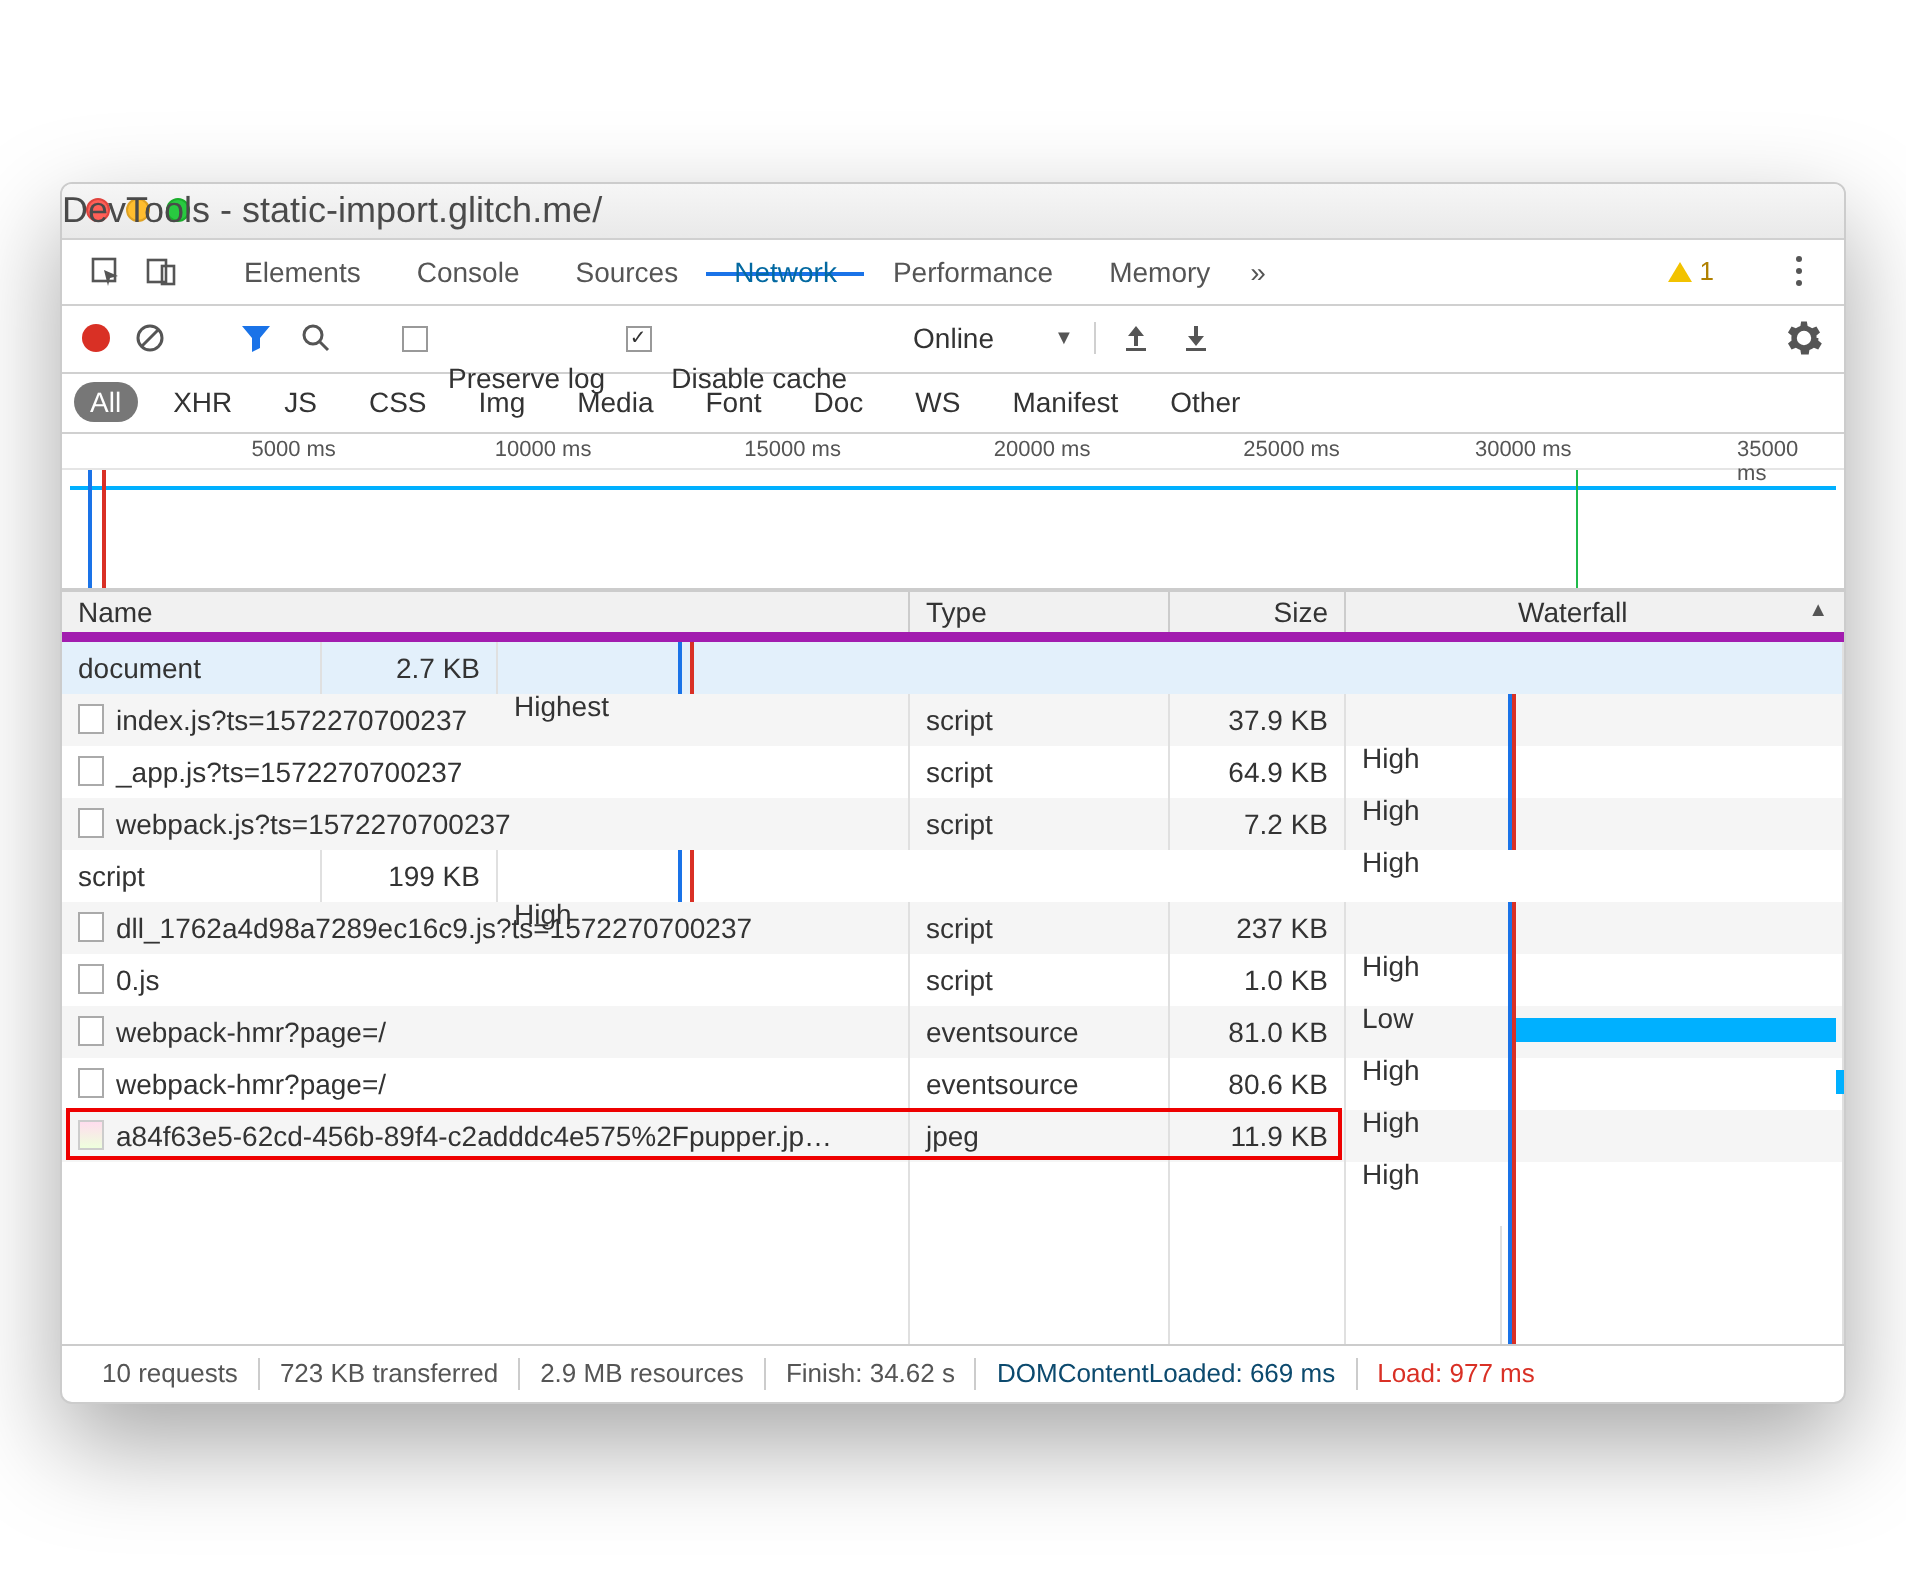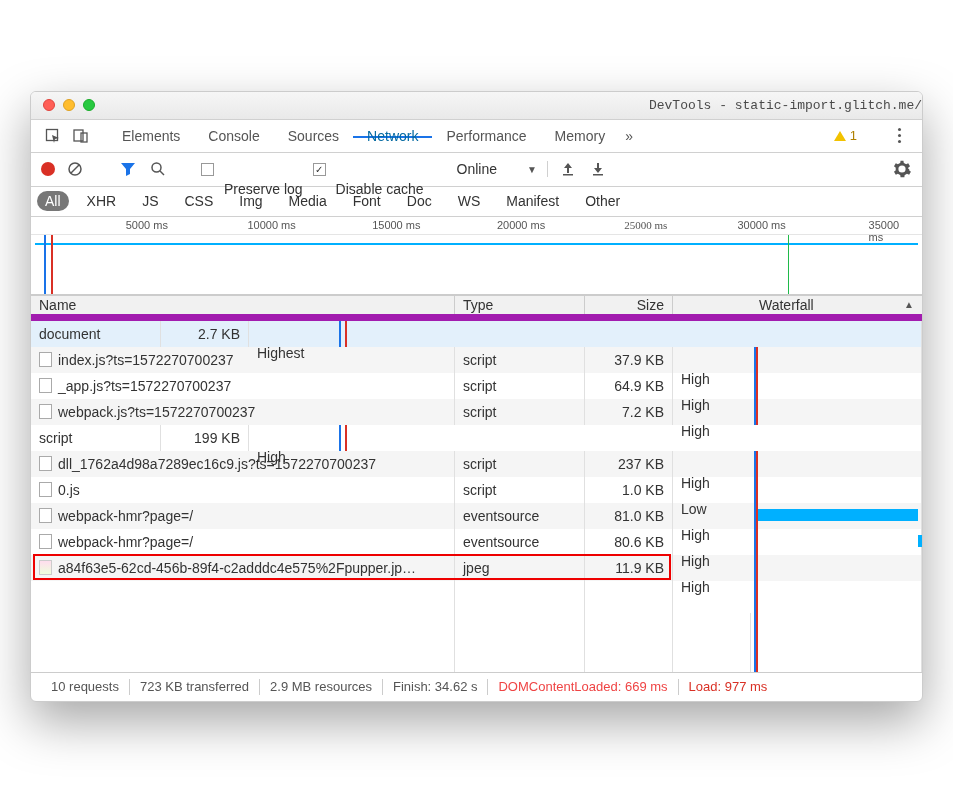--- a/index.html
+++ b/index.html
@@ -4,21 +4,21 @@
 <style>
 * { margin: 0; padding: 0; box-sizing: border-box; font-family: -apple-system, BlinkMacSystemFont, "Segoe UI", Helvetica, Arial, sans-serif; }
 body { background: #fff; display: flex; align-items: center; justify-content: center; min-height: 100vh; padding: 30px; }
 .window { width: 893px; background: #fff; border: 1px solid #ccc; border-radius: 6px; box-shadow: 0 20px 50px rgba(0,0,0,0.35); overflow: hidden; }
 .titlebar { height: 28px; background: linear-gradient(#f6f6f6,#e9e9e9); border-bottom: 1px solid #d0d0d0; display: flex; align-items: center; position: relative; }
 .traffic { display: flex; gap: 8px; padding-left: 12px; }
 .traffic span { width: 12px; height: 12px; border-radius: 50%; display: block; }
 .t-red { background: #ff5f57; border: 0.5px solid #e0443e; }
 .t-yel { background: #ffbd2e; border: 0.5px solid #dea123; }
 .t-grn { background: #28c940; border: 0.5px solid #1aad2b; }
-.title { position: absolute; width: 100%; text-align: right; font-size: 13px; color: #4a4a4a; pointer-events: none; font-family: Liberation Mono, monospace; }
+.title { position: absolute; width: 100%; text-align: left; font-size: 18px; color: #4a4a4a; pointer-events: none; }
 .tabs { height: 32px; border-bottom: 1px solid #d0d0d0; display: flex; align-items: stretch; padding: 16px 8px; font-size: 14px; color: #555; }
 .tab-icon { width: 28px; display: flex; align-items: center; justify-content: center; color: #555; }
 .tab-icon svg { width: 16px; height: 16px; }
 .vsep { width: 1px; background: #d0d0d0; margin: 6px 6px; }
 .tab { padding: 0 14px; display: flex; align-items: center; cursor: pointer; color: #555; }
 .tab.active { color: #0369a1; border-bottom: 2px solid #1a73e8; }
 .tabs-right { margin-left: auto; display: flex; align-items: center; gap: 10px; padding-right: 6px; }
 .warn { display: flex; align-items: center; gap: 4px; color: #b08000; font-size: 13px; }
 .warn-tri { width: 0; height: 0; border-left: 6px solid transparent; border-right: 6px solid transparent; border-bottom: 10px solid #f2c200; }
 .kebab { width: 18px; display: flex; flex-direction: column; gap: 3px; align-items: center; }
@@ -40,21 +40,21 @@
 .filter-group { display: flex; align-items: center; gap: 6px; font-size: 14px; color: #333; }
 .chipbar { height: 30px; border-bottom: 1px solid #d0d0d0; display: flex; align-items: center; padding: 0 6px; gap: 10px; font-size: 14px; color: #333; }
 .chip { padding: 2px 8px; border-radius: 10px; cursor: pointer; }
 .chip.active { background: #777; color: #fff; }
 .timeline { height: 78px; border-bottom: 1px solid #ccc; position: relative; }
 .tl-ticks { position: absolute; top: 0; left: 0; right: 0; height: 18px; border-bottom: 1px solid #e5e5e5; display: flex; }
 .tick { position: absolute; font-size: 11px; color: #555; top: 2px; transform: translateX(-50%); }
 .tl-body { position: absolute; top: 18px; left: 0; right: 0; bottom: 0; }
 .tl-blue { position: absolute; top: 8px; left: 4px; right: 4px; height: 2px; background: #00b0ff; }
 .tl-mark { position: absolute; top: 0; bottom: 0; width: 2px; }
-.tbl-head { height: 26px; background: #f1f1f1; border-top: 1px solid #ccc; border-bottom: 7px solid #a21caf; display: flex; font-size: 14px; color: #333; }
+.tbl-head { height: 26px; background: #f1f1f1; border-top: 1px solid #ccc; border-bottom: 5px solid #a21caf; display: flex; font-size: 14px; color: #333; }
 .col { display: flex; align-items: center; padding: 0 8px; border-right: 1px solid #ccc; }
 .col:last-child { border-right: none; }
 .c-name { width: 424px; }
 .c-type { width: 130px; }
 .c-size { width: 88px; justify-content: flex-end; }
 .c-prio { width: 78px; margin-top: 32px; }
 .c-wf { flex: 1; position: relative; align-items: center; }
 .sort-arrow { margin-left: auto; font-size: 10px; color: #555; }
 .rows { }
 .row { height: 26px; display: flex; font-size: 14px; color: #333; }
@@ -66,21 +66,21 @@
 .file-icon { width: 13px; height: 15px; border: 1px solid #aaa; background: #fff; flex-shrink: 0; position: relative; }
 .file-icon.img { border-color: #ccc; background: linear-gradient(#fde,#efd); }
 .wf-bar { position: absolute; top: 6px; height: 12px; background: #00b0ff; }
 .wf-line { position: absolute; top: 0; bottom: 0; width: 2px; }
 .hl { position: absolute; border: 2px solid #e00; pointer-events: none; }
 .empty { height: 92px; border-bottom: 1px solid #ccc; display: flex; }
 .empty .col { border-right: 1px solid #e0e0e0; }
 .status { height: 28px; display: flex; align-items: center; padding: 0 10px; font-size: 13px; color: #555; gap: 0; }
 .status span { padding: 0 10px; }
 .ssep { width: 1px; height: 16px; background: #ccc; }
-.status .dcl { color: #ef4444; }
+.status .dcl { color: #0c4a6e; }
 .status .load { color: #d93025; }
 .table-wrap { position: relative; }
 </style>
 </head>
 <body>
 
 <div class="window">
 
   <div class="titlebar">
     <div class="traffic">
@@ -192,21 +192,21 @@
     <span class="chip">Manifest</span>
     <span class="chip">Other</span>
   </div>
 
   <div class="timeline">
     <div class="tl-ticks" id="tl-ticks">
         <span class="tick" style="left: 13%;">5000 ms</span>
         <span class="tick" style="left: 27%;">10000 ms</span>
         <span class="tick" style="left: 41%;">15000 ms</span>
         <span class="tick" style="left: 55%;">20000 ms</span>
-        <span class="tick" style="left: 69%; font-family: Liberation Serif, serif;">25000 ms</span>
+        <span class="tick" style="left: 69%;">25000 ms</span>
         <span class="tick" style="left: 82%;">30000 ms</span>
         <span class="tick" style="left: 96%;">35000 ms</span>
       </div>
     <div class="tl-body">
       <div class="tl-blue"></div>
       <div class="tl-mark" style="left:1.5%; background:#1a73e8;"></div>
       <div class="tl-mark" style="left:2.3%; background:#d93025;"></div>
       <div class="tl-mark" style="left:85%; background:#1fba4a; width:1px"></div>
     </div>
   </div>

